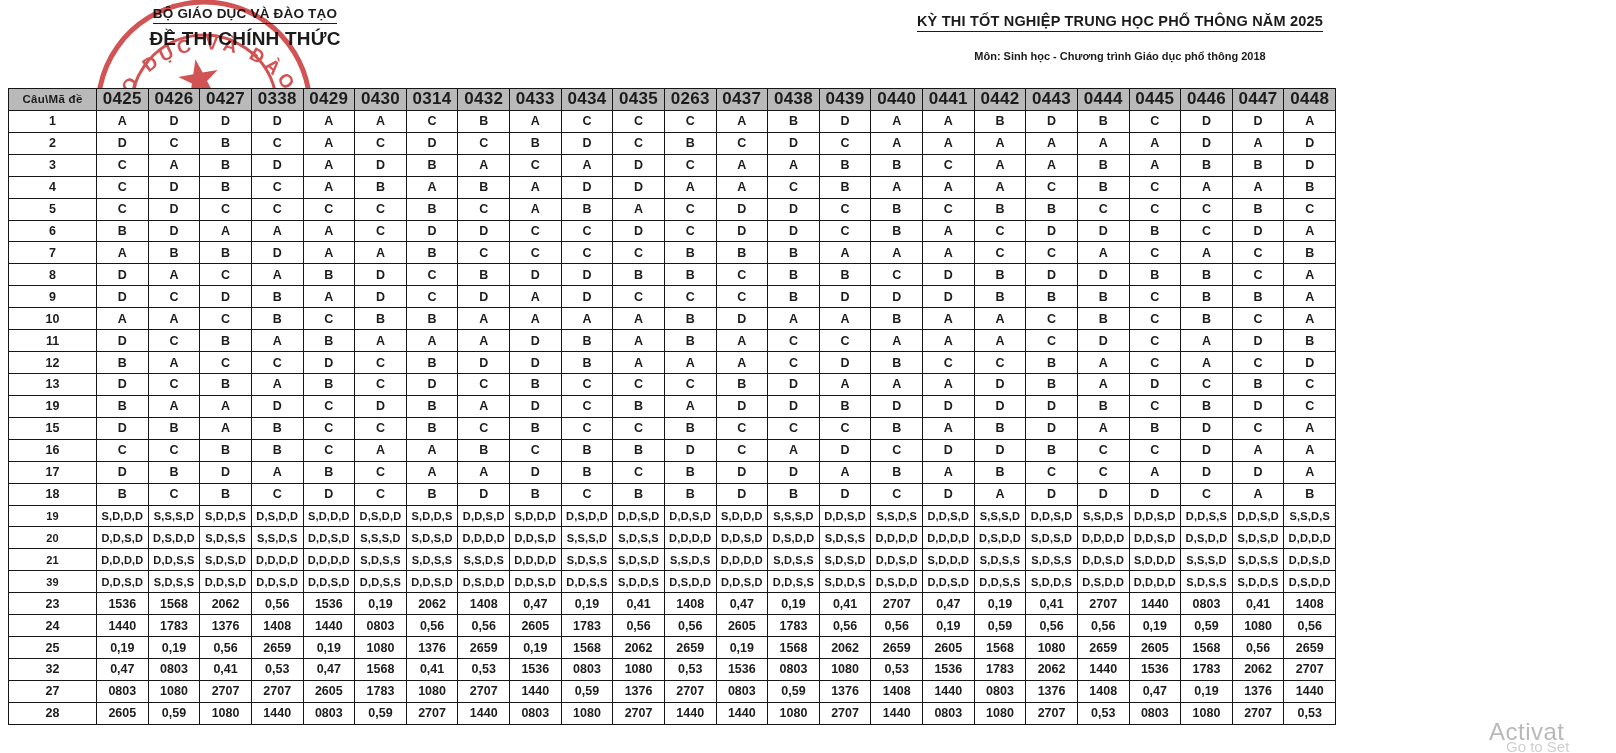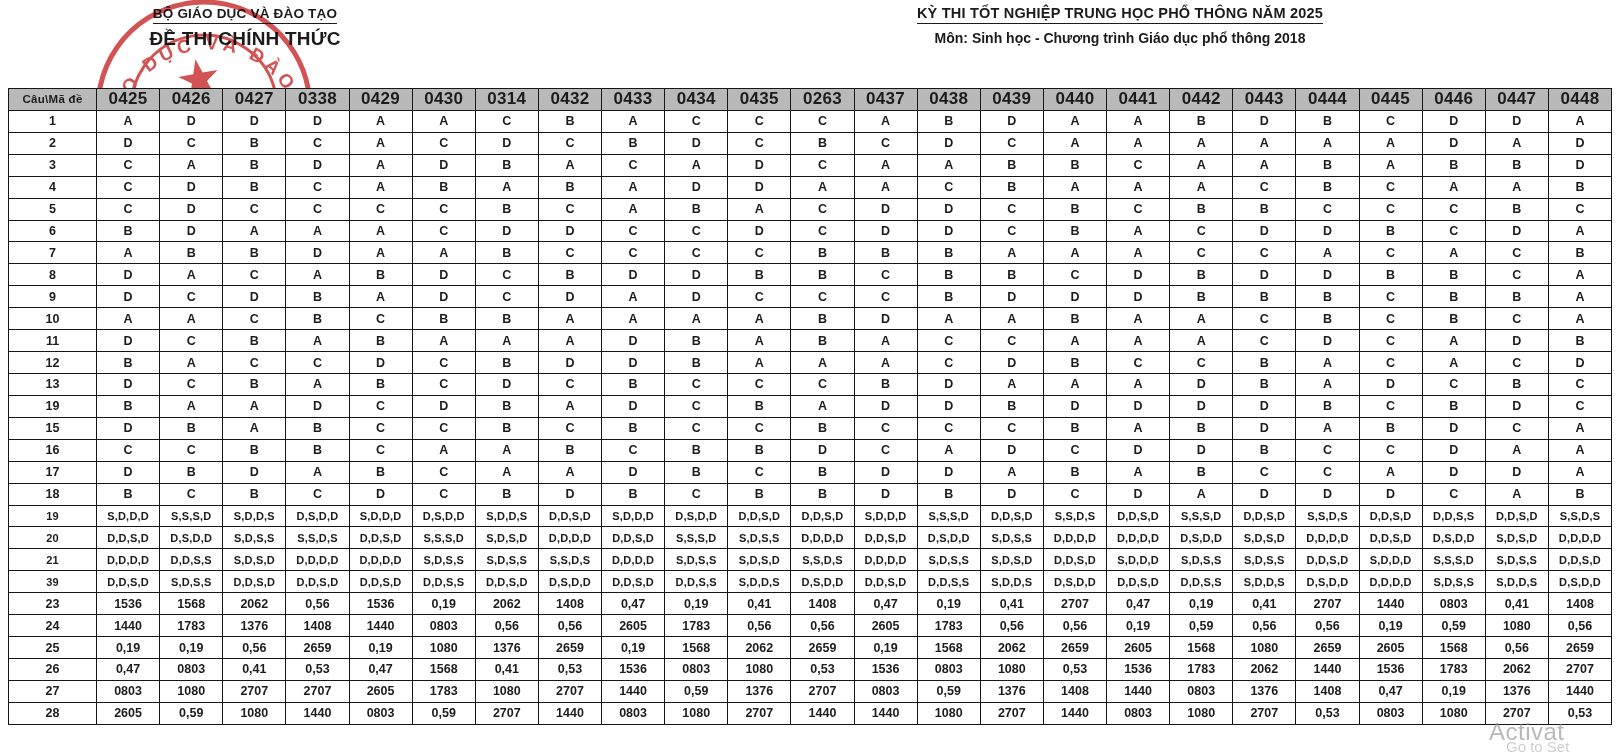--- a/index.html
+++ b/index.html
@@ -12,35 +12,35 @@
   
   .hdr-left{
     position:absolute;left:95px;top:4px;width:300px;text-align:center;
   }
   .hdr-left .l1{
     display:inline-block;font-weight:bold;font-size:13.5px;letter-spacing:.2px;
     border-bottom:1.5px solid #1b1b1b;padding-bottom:2px;
   }
   .hdr-left .l2{margin-top:4px;font-weight:bold;font-size:19px;letter-spacing:.2px;}
   .hdr-right{
-    position:absolute;left:820px;top:4px;width:600px;text-align:center;
+    position:absolute;left:820px;top:12px;width:600px;text-align:center;
   }
   .hdr-right .l1{
     display:inline-block;font-weight:bold;font-size:14.5px;letter-spacing:.2px;
     border-bottom:1.5px solid #1b1b1b;padding-bottom:2px;
   }
-  .hdr-right .l2{margin-top:6px;font-weight:bold;font-size:14px;}
+  .hdr-right .l2{margin-top:18px;font-weight:bold;font-size:11px;}
   
   .stamp{
     position:absolute;left:86px;top:-14px;width:236px;height:244px;
     mix-blend-mode:multiply;pointer-events:none;
   }
   
   table.anskey{
-    position:absolute;left:8px;top:88px;width:1604px;
+    position:absolute;left:8px;top:88px;width:1328px;
     border-collapse:collapse;table-layout:fixed;
     background:#fff;
   }
   table.anskey th,table.anskey td{
     border:1.8px solid #161616;
     text-align:center;vertical-align:middle;
     padding:0;overflow:hidden;white-space:nowrap;
     font-weight:bold;color:#1c1c1c;
   }
   table.anskey tr{height:21.93px;}
@@ -816,21 +816,21 @@
         <td>2605</td>
         <td>1568</td>
         <td>1080</td>
         <td>2659</td>
         <td>2605</td>
         <td>1568</td>
         <td>0,56</td>
         <td>2659</td>
       </tr>
       <tr class="r-num">
-        <td class="qcol">26</td>
+        <td class="qcol">32</td>
         <td>0,47</td>
         <td>0803</td>
         <td>0,41</td>
         <td>0,53</td>
         <td>0,47</td>
         <td>1568</td>
         <td>0,41</td>
         <td>0,53</td>
         <td>1536</td>
         <td>0803</td>

